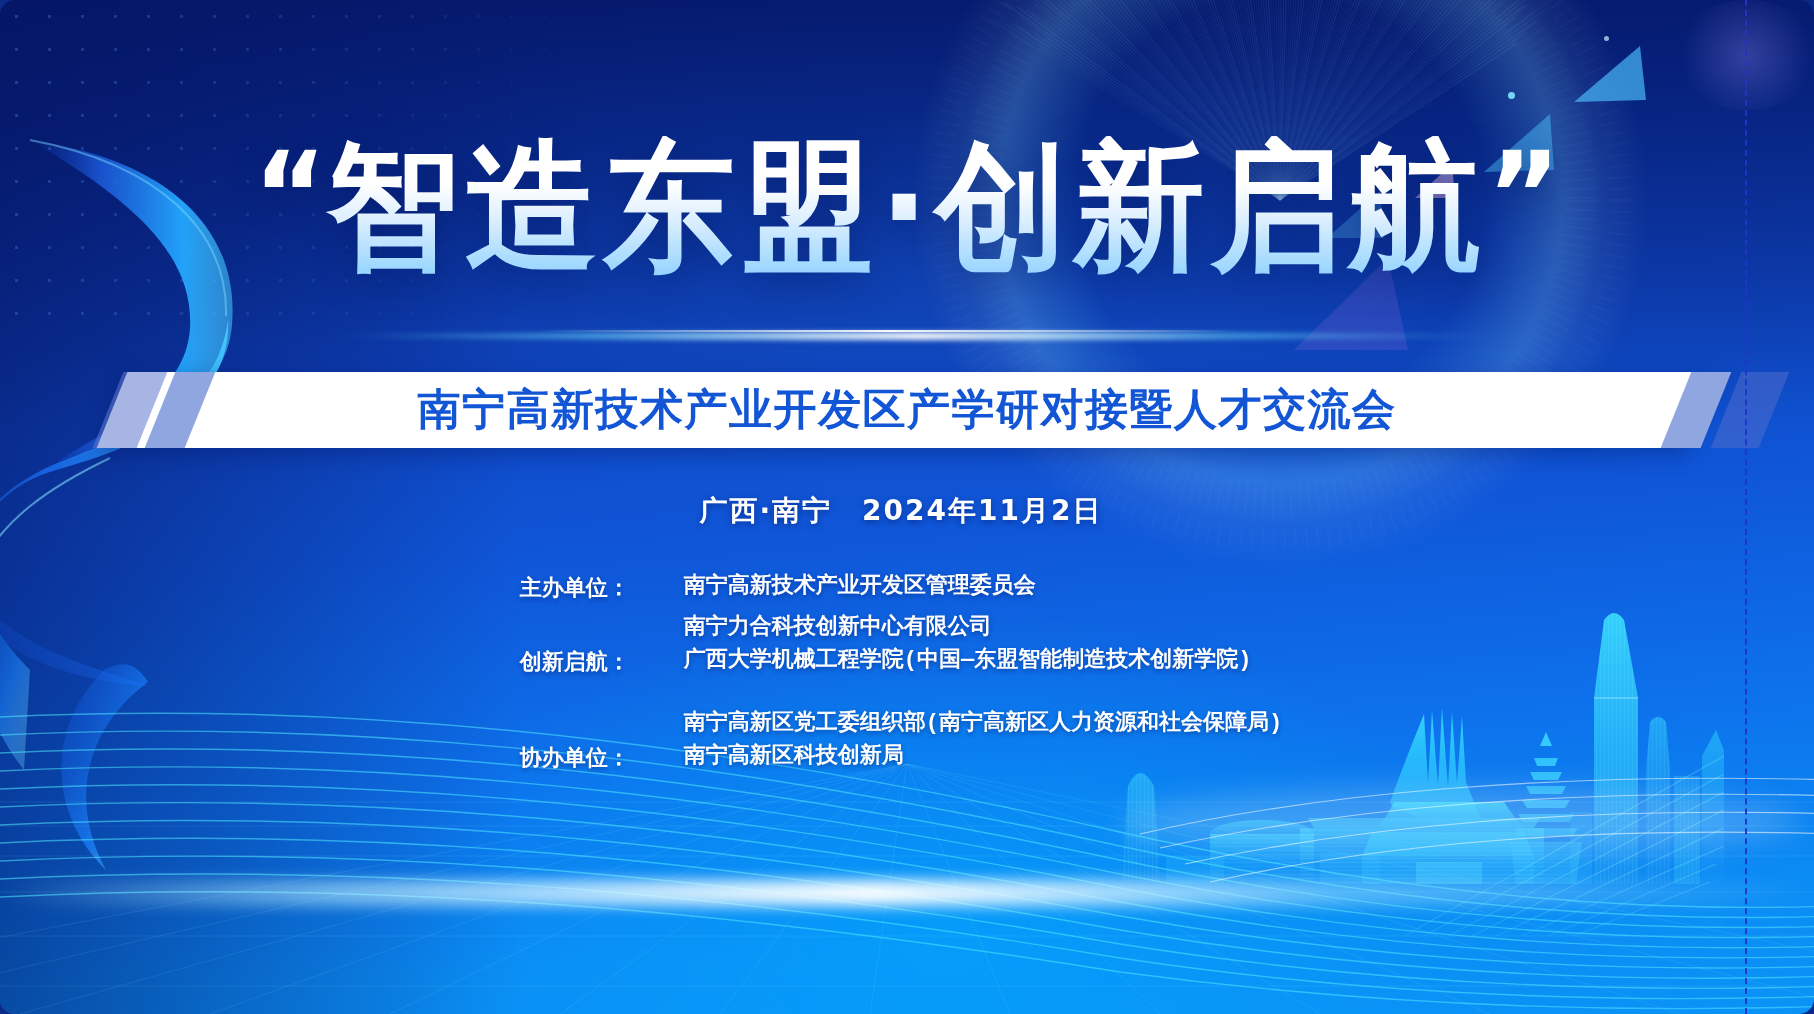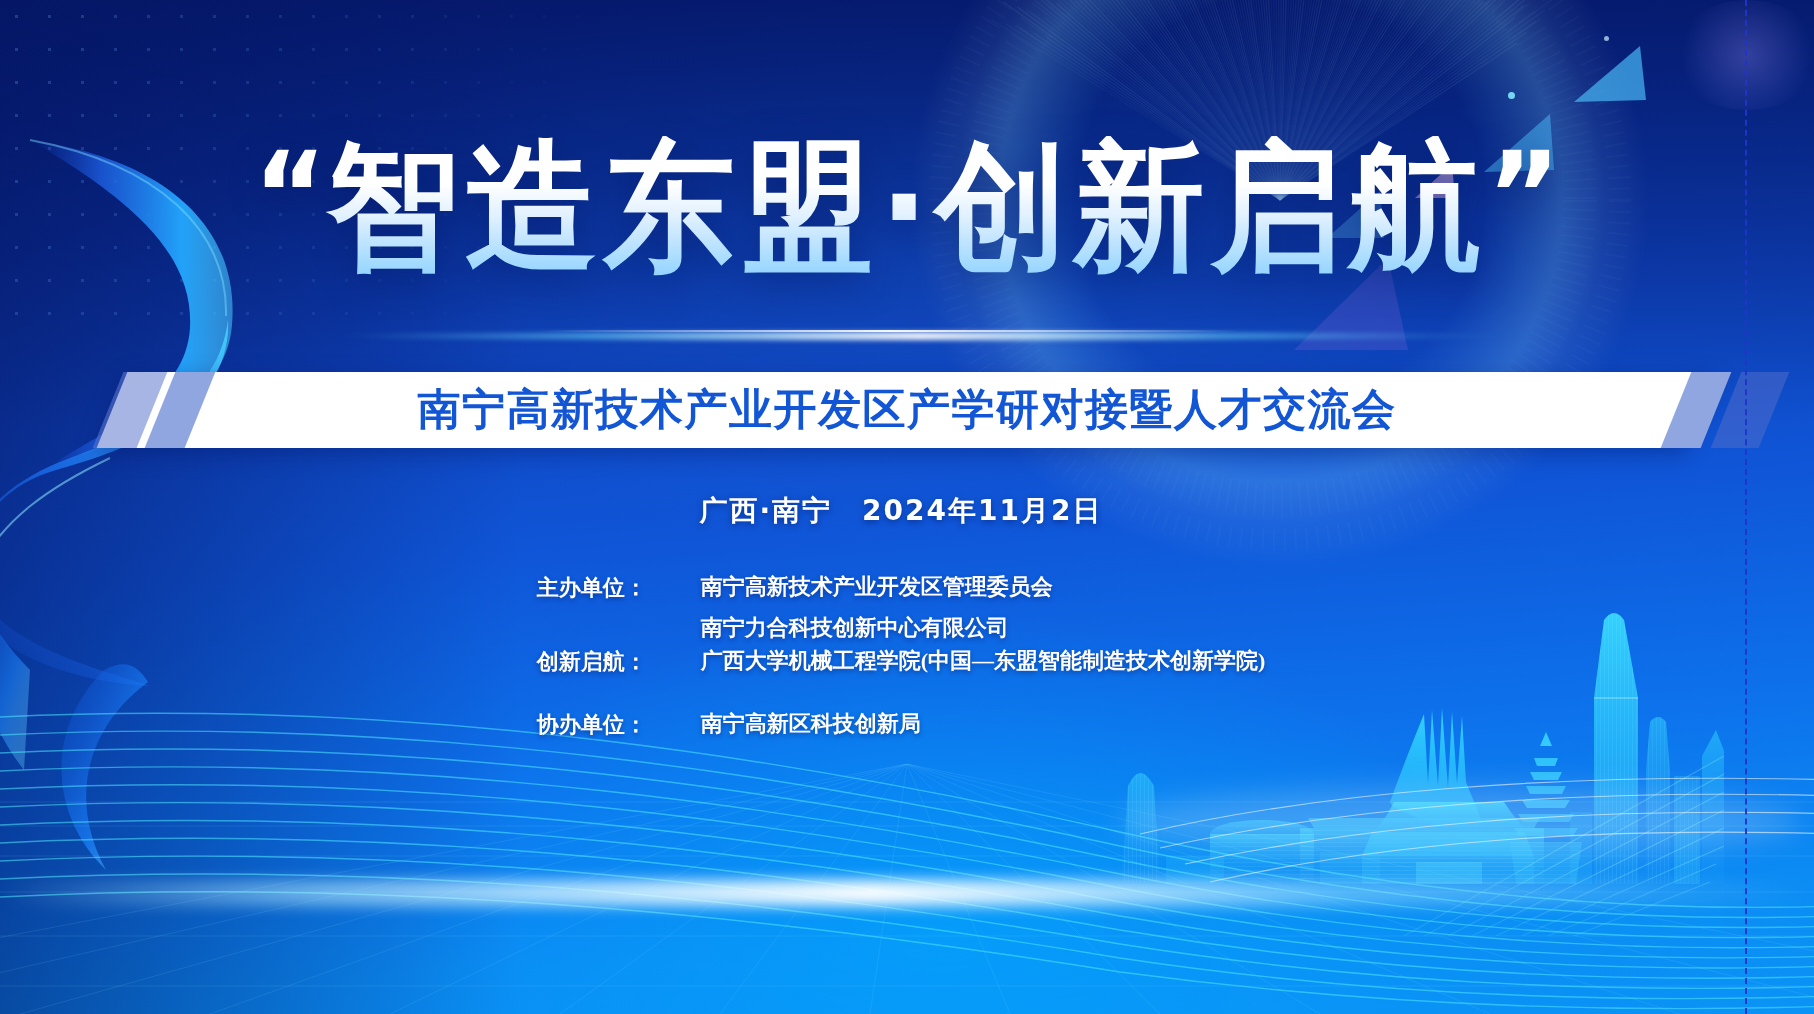--- a/index.html
+++ b/index.html
@@ -4,20 +4,21 @@
 <style>
   html,body{margin:0;padding:0;background:#0b2a8a;}
   *{box-sizing:border-box;}
   .stage{
     position:relative;width:1814px;height:1014px;overflow:hidden;
     font-family:"Liberation Sans","DejaVu Sans",sans-serif;
     background:
       radial-gradient(ellipse 900px 520px at 52% 92%, rgba(0,170,255,.55) 0%, rgba(0,130,245,0) 62%),
       radial-gradient(ellipse 820px 430px at 50% 26%, rgba(22,92,220,.55) 0%, rgba(10,45,150,0) 70%),
       linear-gradient(176deg,#0a2b96 0%,#0b36a8 16%,#0f45c0 34%,#0f56d8 52%,#0d72ec 72%,#0b8cf4 88%,#0a93f6 100%);
+    border-radius: 15px;
   }
 
   
   .dots{
     position:absolute;left:0;top:0;width:620px;height:330px;
     background-image:radial-gradient(rgba(120,180,255,.30) 1.6px, transparent 1.8px);
     background-size:33px 33px;opacity:.85;
     -webkit-mask-image:linear-gradient(110deg,#000 0%,rgba(0,0,0,.45) 55%,transparent 85%);
             mask-image:linear-gradient(110deg,#000 0%,rgba(0,0,0,.45) 55%,transparent 85%);
   }
@@ -84,21 +85,21 @@
   .date{font-size:28px;font-weight:700;letter-spacing:2px;margin-bottom:40px;
         font-family:"DejaVu Sans","Liberation Sans",sans-serif;
         text-shadow:0 2px 6px rgba(3,18,92,.5);}
   .orgs{display:inline-block;text-align:left;}
   .org-row{display:flex;align-items:flex-end;margin-bottom:8px;}
   .org-label{font-size:22px;font-weight:700;white-space:nowrap;
              font-family:"DejaVu Sans","Liberation Sans",sans-serif;
              text-shadow:0 2px 5px rgba(3,18,92,.45);}
   .org-vals{margin-left:10px;}
   .org-val{font-size:22px;font-weight:700;line-height:1.5;white-space:nowrap;
-           font-family:Liberation Serif, serif;
+           font-family:Liberation Mono, monospace;
            text-shadow:0 2px 5px rgba(3,18,92,.45);margin-left:44px;}
   .gap{height:22px;}
 
   
   .waves{position:absolute;left:0;bottom:0;width:1814px;height:330px;pointer-events:none;}
   .glow-bar{
     position:absolute;left:0;bottom:108px;width:1814px;height:26px;pointer-events:none;
     background:linear-gradient(90deg,rgba(255,255,255,0) 0%,rgba(190,240,255,.55) 18%,rgba(255,255,255,.98) 48%,rgba(160,225,255,.5) 74%,rgba(255,255,255,0) 100%);
     filter:blur(7px);
   }
@@ -384,20 +385,21 @@
           <div class="org-val">南宁力合科技创新中心有限公司</div>
           <div class="org-val">广西大学机械工程学院(中国—东盟智能制造技术创新学院)</div>
         </div>
       </div>
 
       <div class="gap"></div>
 
       <div class="org-row">
         <div class="org-label">协办单位：</div>
         <div class="org-vals">
+          <div class="org-val">南宁高新区党工委组织部(南宁高新区人力资源和社会保障局)</div>
           <div class="org-val">南宁高新区科技创新局</div>
         </div>
       </div>
 
     </div>
   </div>
 
   <svg class="skyline" viewBox="0 0 620 330">
     <defs>
       <linearGradient id="sk" x1="0" y1="0" x2="0" y2="1">

